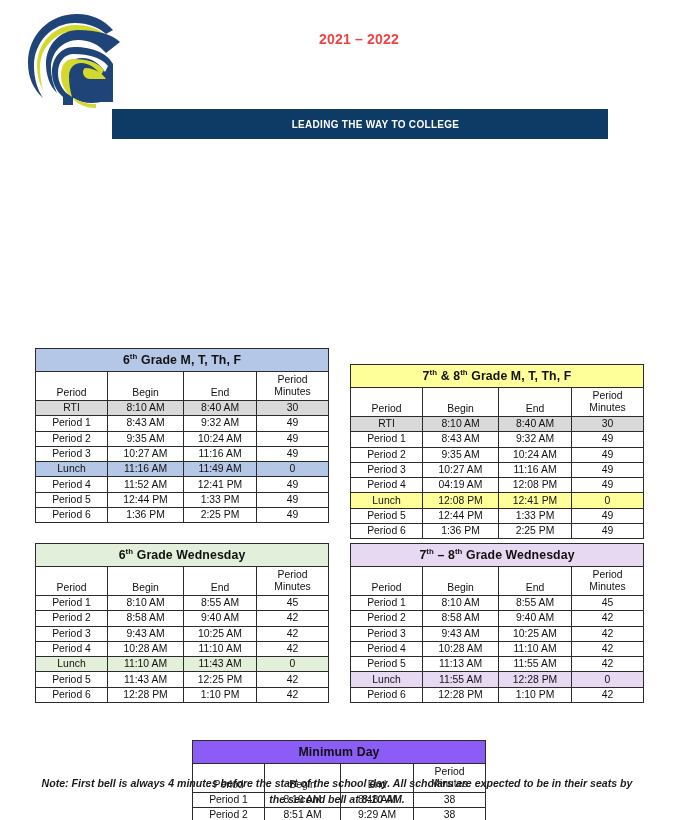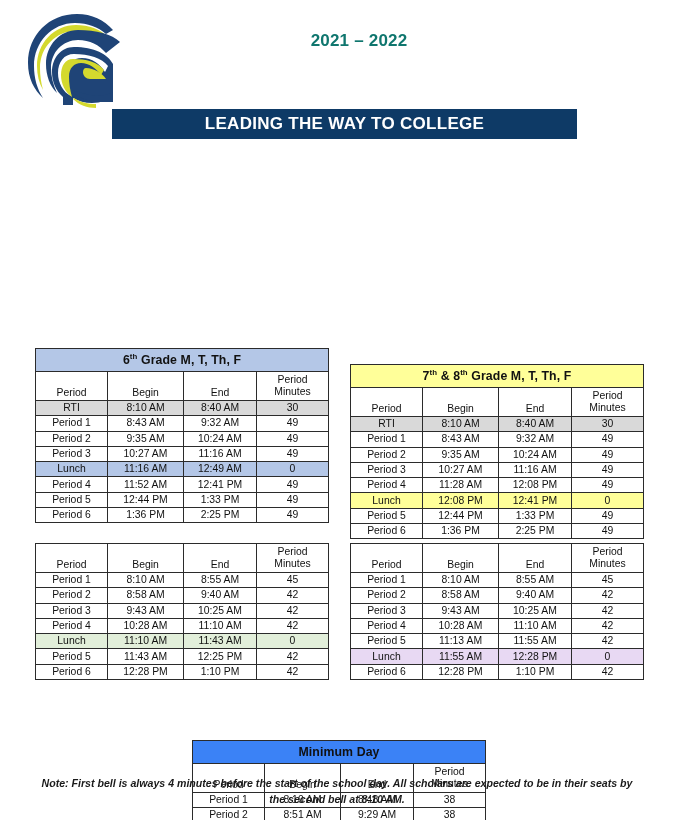--- a/index.html
+++ b/index.html
@@ -36,40 +36,41 @@
     text-align: center;
   }
   .title-main {
     font-size: 19.5px;
     font-weight: bold;
     color: #0d0d0d;
     letter-spacing: -0.1px;
     line-height: 1.2;
   }
   .title-sub {
-    font-size: 17px;
+    font-size: 14px;
     font-weight: bold;
-    color: #0f766e;
+    color: #ef4444;
     margin-top: 17px;
     letter-spacing: 0.2px;
   }
   .banner {
     position: absolute;
     left: 112px;
     top: 109px;
     width: 465px;
     height: 30px;
     background: #0e3a66;
     color: #ffffff;
-    font-size: 17px;
+    font-size: 10px;
     font-weight: bold;
     letter-spacing: 0.3px;
     display: flex;
     align-items: center;
     justify-content: center;
+    padding-left: 31px;
   }
 
   
   .sheet {
     position: relative;
   }
   .tbl-wrap {
     position: absolute;
   }
   table.sched {
@@ -113,21 +114,21 @@
   col.c-begin  { width: 76px; }
   col.c-end    { width: 73px; }
   col.c-min    { width: 72px; }
 
   
   .row-rti td { background: #d9d9d9; }
   .t1 .title-cell, .t1 .row-lunch td { background: #b4c7e7; }
   .t2 .title-cell, .t2 .row-lunch td { background: #ffff99; }
   .t3 .title-cell, .t3 .row-lunch td { background: #e2efda; }
   .t4 .title-cell, .t4 .row-lunch td { background: #e8d9f3; }
-  .t5 .title-cell { background: #3b82f6; }
+  .t5 .title-cell { background: #8b5cf6; }
 
   
   .note {
     position: absolute;
     left: 37px;
     top: 775px;
     width: 600px;
     text-align: center;
     font-size: 10.6px;
     font-style: italic;
@@ -213,21 +214,21 @@
           </tr>
           <tr>
             <td>Period 3</td>
             <td>10:27 AM</td>
             <td>11:16 AM</td>
             <td>49</td>
           </tr>
           <tr class="row-lunch">
             <td>Lunch</td>
             <td>11:16 AM</td>
-            <td>12:49 AM</td>
+            <td>11:49 AM</td>
             <td>0</td>
           </tr>
           <tr>
             <td>Period 4</td>
             <td>11:52 AM</td>
             <td>12:41 PM</td>
             <td>49</td>
           </tr>
           <tr>
             <td>Period 5</td>
@@ -282,21 +283,21 @@
             <td>49</td>
           </tr>
           <tr>
             <td>Period 3</td>
             <td>10:27 AM</td>
             <td>11:16 AM</td>
             <td>49</td>
           </tr>
           <tr>
             <td>Period 4</td>
-            <td>11:28 AM</td>
+            <td>04:19 AM</td>
             <td>12:08 PM</td>
             <td>49</td>
           </tr>
           <tr class="row-lunch">
             <td>Lunch</td>
             <td>12:08 PM</td>
             <td>12:41 PM</td>
             <td>0</td>
           </tr>
           <tr>
@@ -318,20 +319,23 @@
   <div class="tbl-wrap" style="left:35px; top:395px;">
     <table class="sched t3">
       <colgroup>
           <col class="c-period">
           <col class="c-begin">
           <col class="c-end">
           <col class="c-min">
         </colgroup>
       <tbody>
           <tr>
+            <td class="title-cell" colspan="4">6<sup>th</sup> Grade Wednesday</td>
+          </tr>
+          <tr>
             <td class="colhead">Period</td>
             <td class="colhead">Begin</td>
             <td class="colhead">End</td>
             <td class="colhead two-line">Period<br>Minutes</td>
           </tr>
           <tr>
             <td>Period 1</td>
             <td>8:10 AM</td>
             <td>8:55 AM</td>
             <td>45</td>
@@ -379,20 +383,23 @@
   <div class="tbl-wrap" style="left:350px; top:395px;">
     <table class="sched t4">
       <colgroup>
           <col class="c-period">
           <col class="c-begin">
           <col class="c-end">
           <col class="c-min">
         </colgroup>
       <tbody>
           <tr>
+            <td class="title-cell" colspan="4">7<sup>th</sup> – 8<sup>th</sup> Grade Wednesday</td>
+          </tr>
+          <tr>
             <td class="colhead">Period</td>
             <td class="colhead">Begin</td>
             <td class="colhead">End</td>
             <td class="colhead two-line">Period<br>Minutes</td>
           </tr>
           <tr>
             <td>Period 1</td>
             <td>8:10 AM</td>
             <td>8:55 AM</td>
             <td>45</td>

